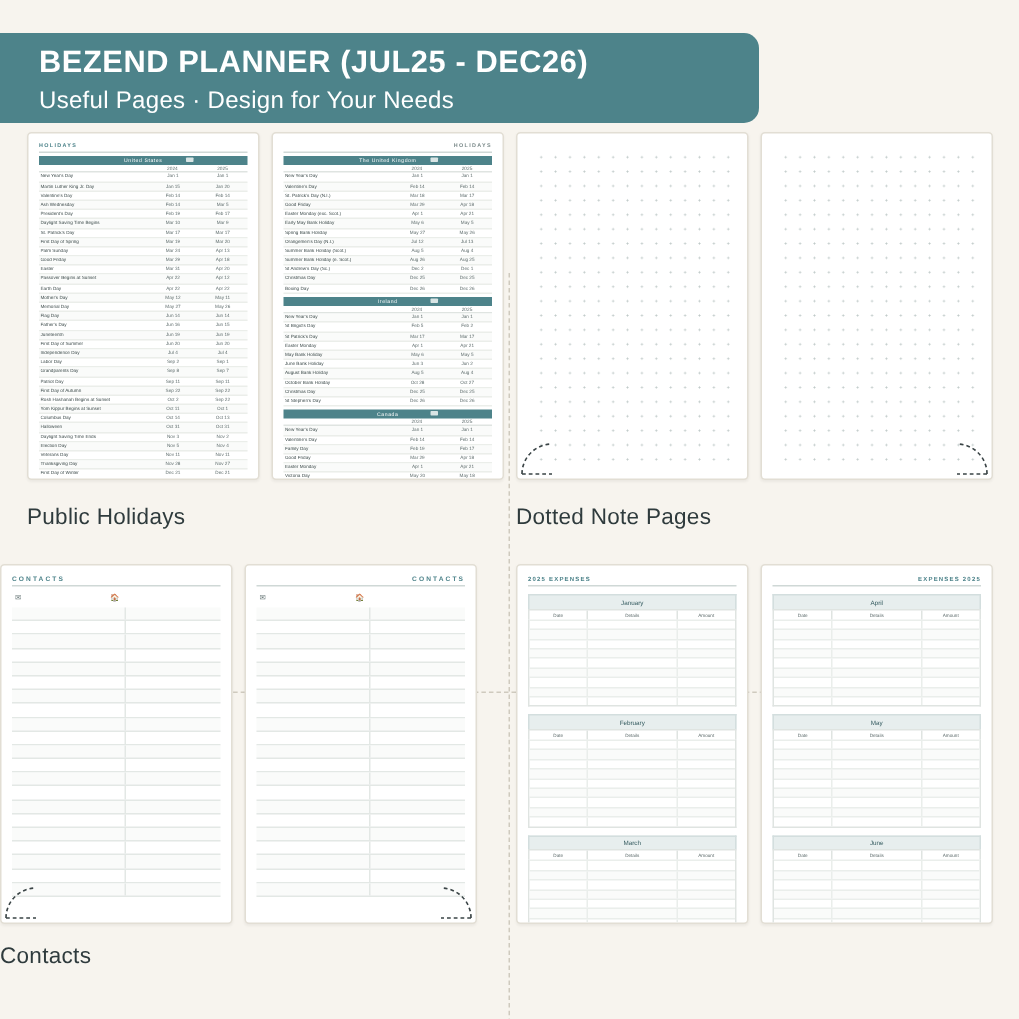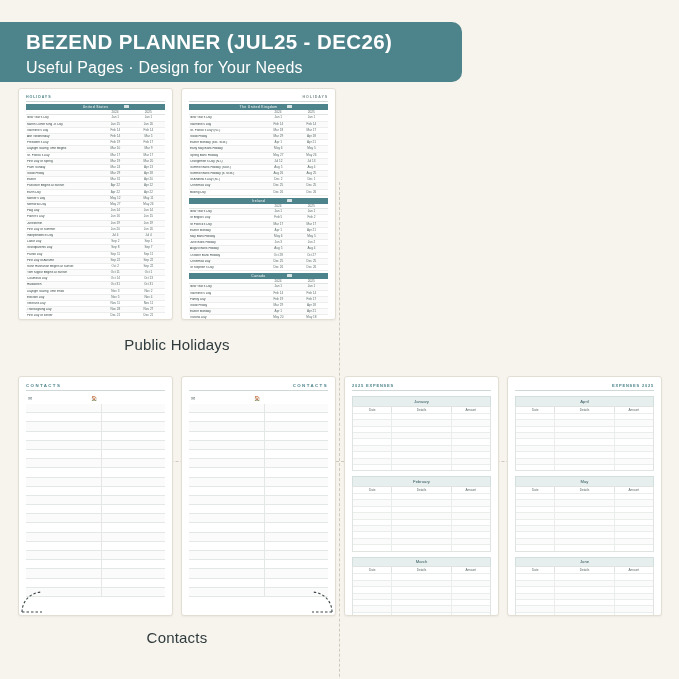--- a/index.html
+++ b/index.html
@@ -10,21 +10,21 @@
     font-family: "Liberation Sans", sans-serif;
     color: #2f3b3d;
     overflow: hidden;
     position: relative;
   }
 
   
   .banner {
     position: absolute;
     left: 0; top: 22px;
-    width: 462px; height: 60px;
+    width: 506px; height: 60px;
     background: #4d838a;
     border-top-right-radius: 10px;
     border-bottom-right-radius: 10px;
     padding: 8px 0 0 26px;
     color: #ffffff;
   }
   .banner-title {
     font-size: 20.5px;
     font-weight: bold;
     letter-spacing: 0.4px;
@@ -41,27 +41,26 @@
   
   .grid {
     position: absolute;
     left: 0; top: 86px;
     width: 679px; height: 593px;
   }
 
   .quad { position: absolute; }
   .q-tl { left: 18px;  top: 2px;   width: 318px; height: 285px; }
   .q-tr { left: 344px; top: 2px;   width: 318px; height: 285px; }
-  .q-bl { left: 18px;  top: 290px; width: 318px; height: 290px; }
+  .q-bl { left: 0;  top: 290px; width: 318px; height: 290px; }
   .q-br { left: 344px; top: 290px; width: 318px; height: 290px; }
 
   .caption {
     position: absolute;
     left: 0; width: 100%;
-    text-align: center;
     font-size: 15px;
     color: #2f3b3d;
     letter-spacing: 0.2px;
   }
 
   
   .spread {
     position: absolute;
     left: 0; top: 0;
     width: 100%;
@@ -581,20 +580,43 @@
                 <div class="c2">May 20</div>
                 <div class="c3">May 18</div>
               </div>
             </div>
         </div>
       </div>
     </div>
     <div class="caption" style="top: 248px;">Public Holidays</div>
   </div>
 
+  <div class="quad q-tr">
+    <div class="spread">
+      <div class="page">
+        <div class="dots"></div>
+        <div class="fold bl">
+          <svg width="22" height="22" viewBox="0 0 22 22">
+            <path d="M1 21 L21 21" stroke="#3a4446" stroke-width="1.1" fill="none" stroke-dasharray="2.5 2"></path>
+            <path d="M1 21 C1 10, 10 1, 21 1" stroke="#3a4446" stroke-width="1.1" fill="none" stroke-dasharray="2.5 2"></path>
+          </svg>
+        </div>
+      </div>
+      <div class="page">
+        <div class="dots"></div>
+        <div class="fold br">
+          <svg width="22" height="22" viewBox="0 0 22 22">
+            <path d="M21 21 L1 21" stroke="#3a4446" stroke-width="1.1" fill="none" stroke-dasharray="2.5 2"></path>
+            <path d="M21 21 C21 10, 12 1, 1 1" stroke="#3a4446" stroke-width="1.1" fill="none" stroke-dasharray="2.5 2"></path>
+          </svg>
+        </div>
+      </div>
+    </div>
+    <div class="caption" style="top: 248px;">Dotted Note Pages</div>
+  </div>
 
   <div class="quad q-bl">
     <div class="spread tall">
       <div class="page">
         <div class="page-inner">
           <div class="contacts-hdr">CONTACTS</div>
           <div class="ico-row">
             <span class="mail">✉</span>
             <span class="home">🏠</span>
           </div>

